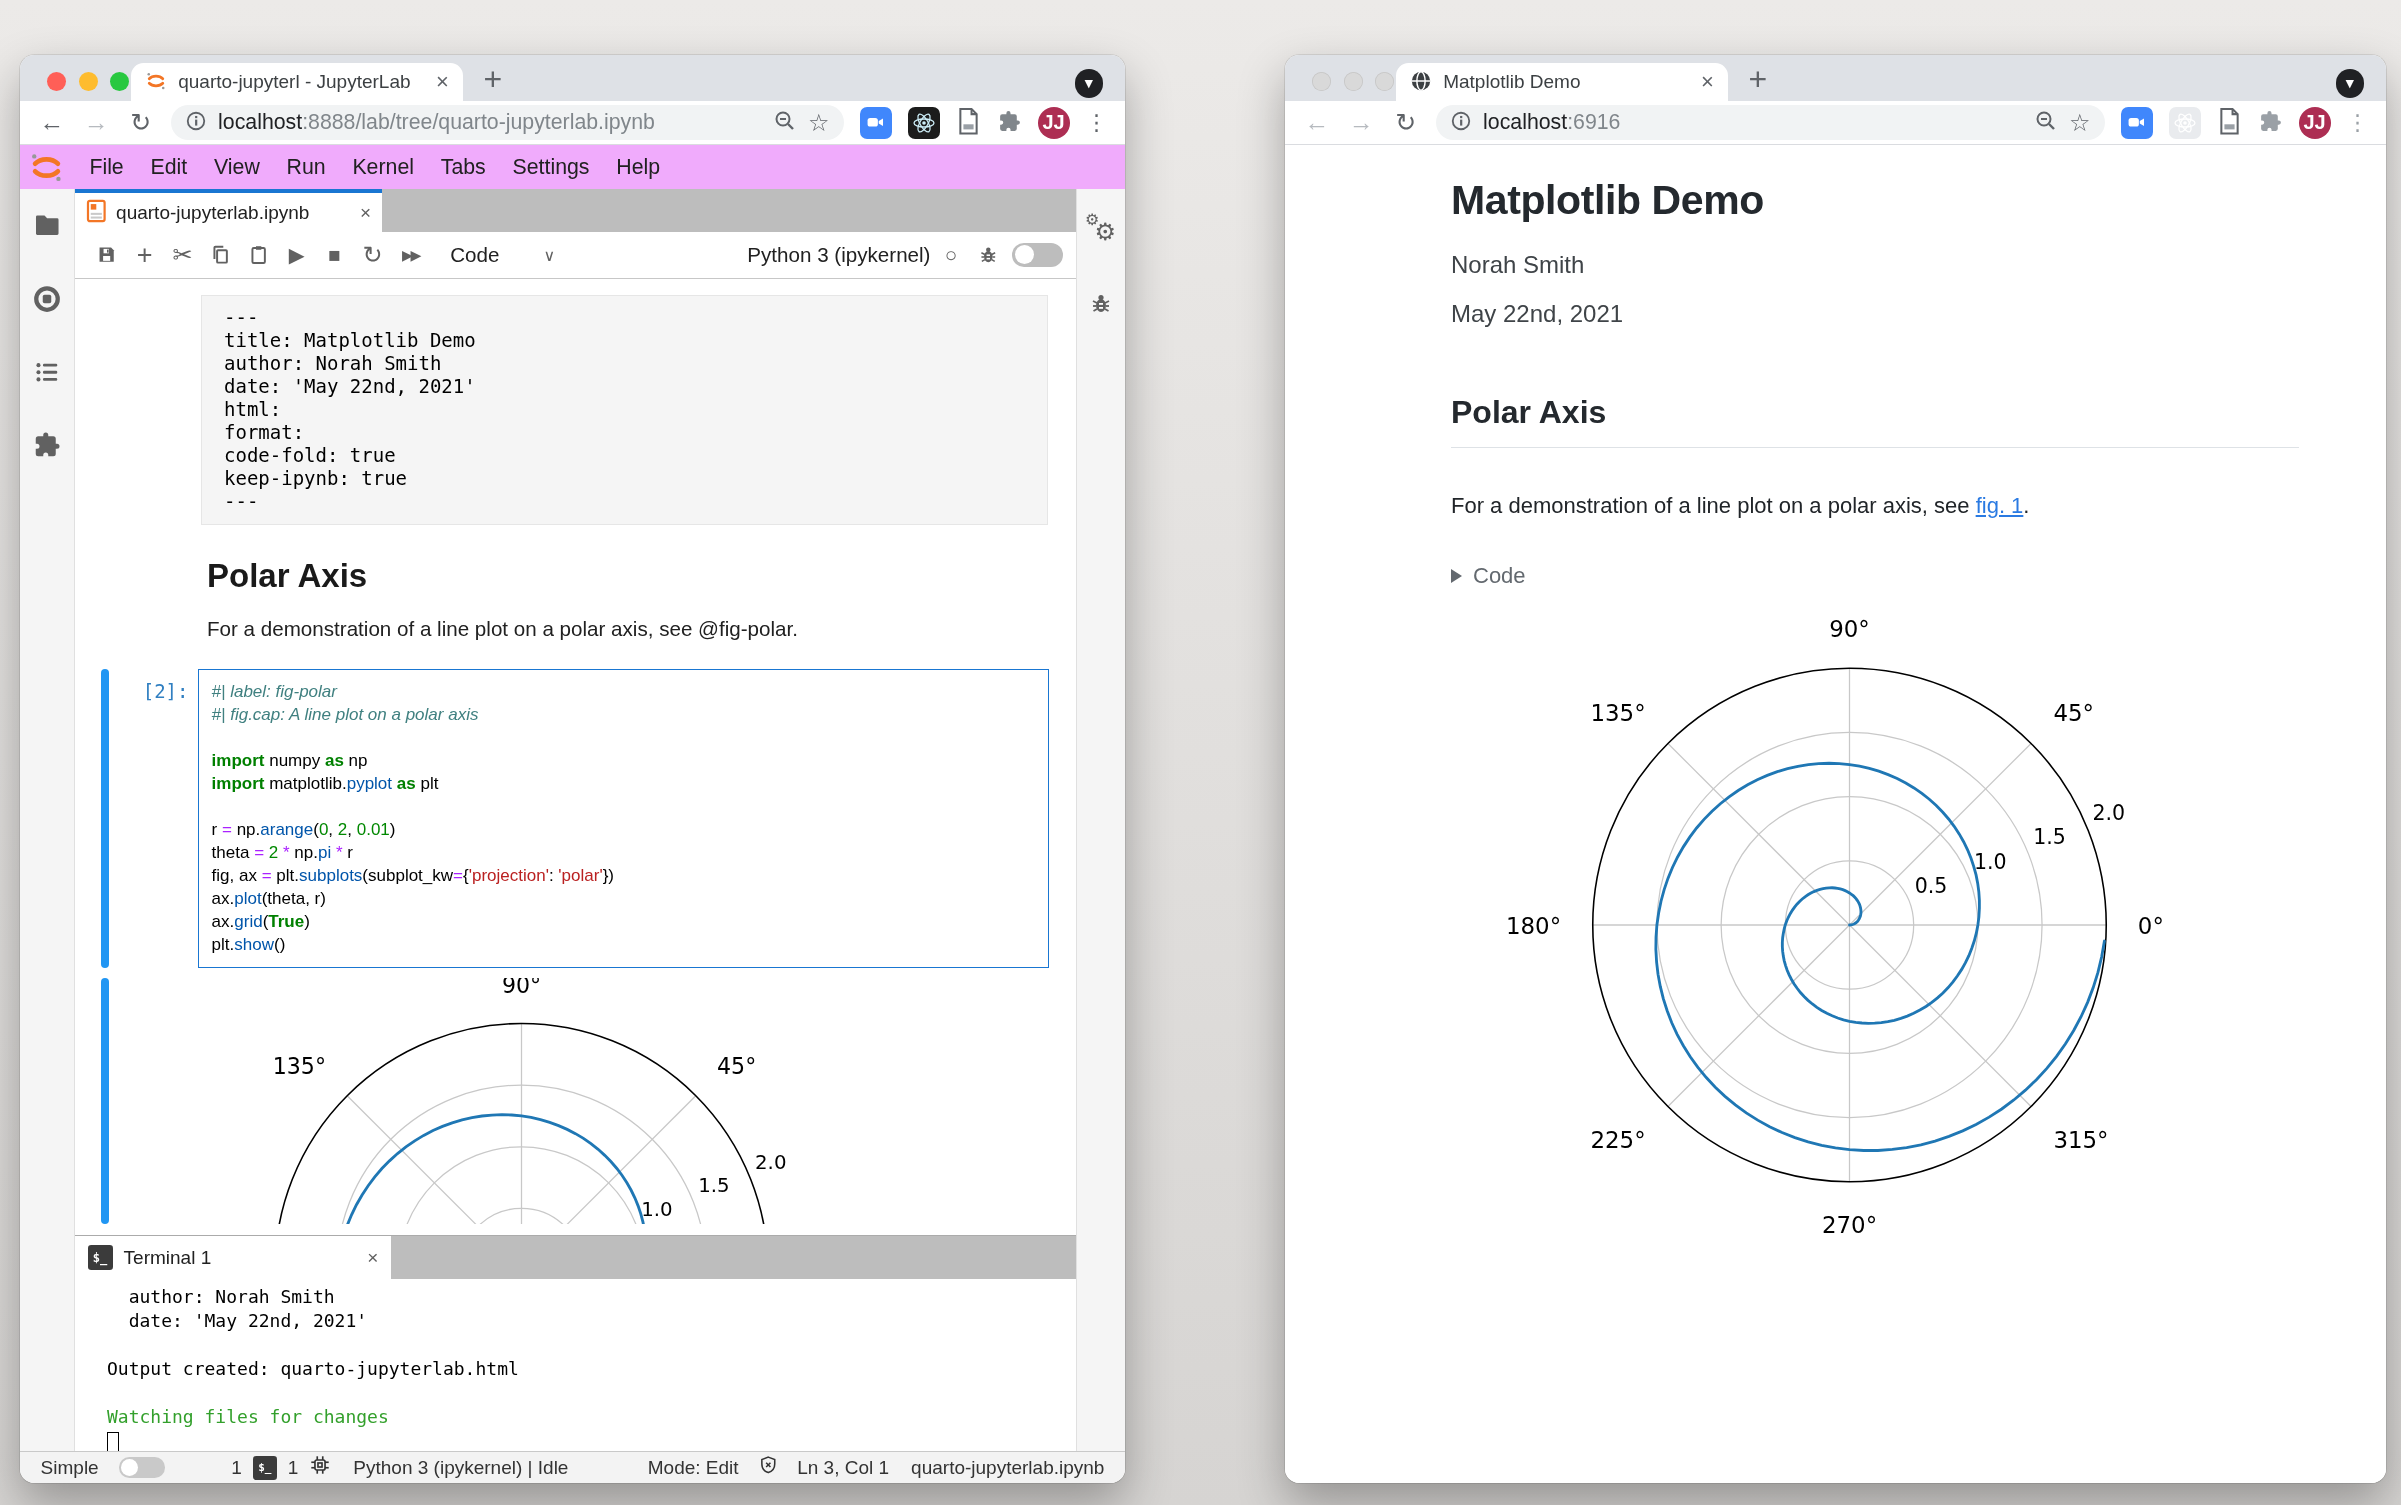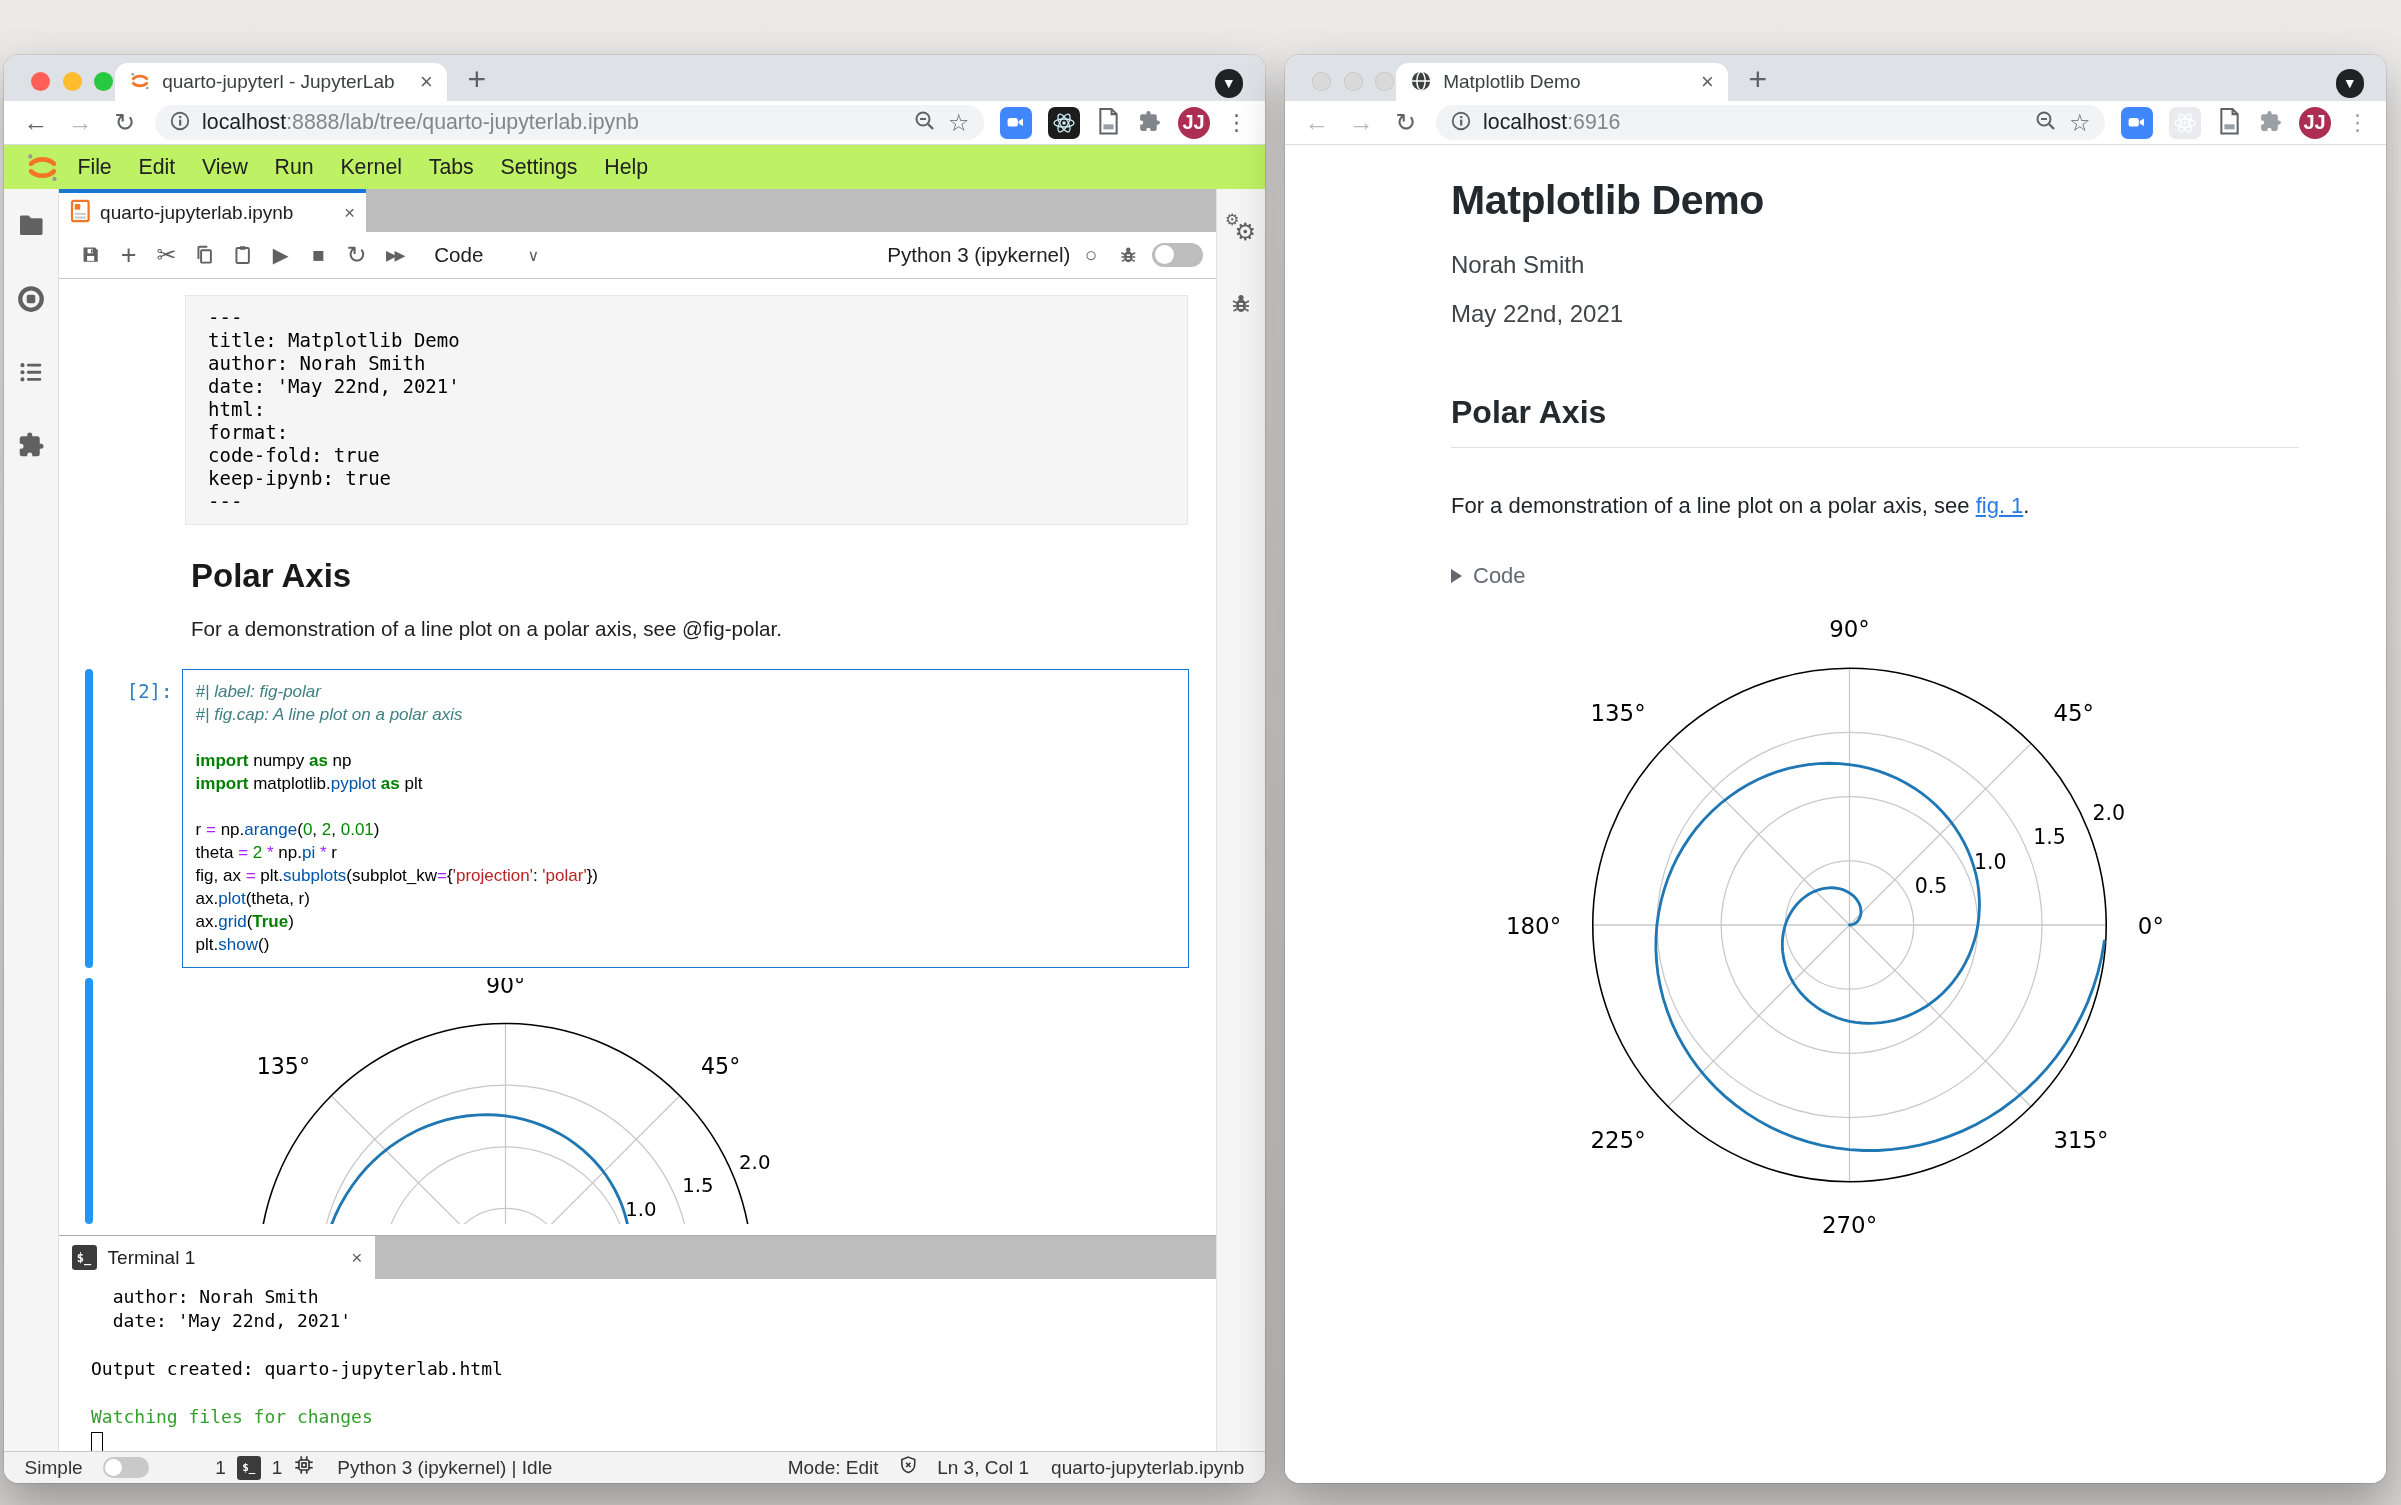--- a/index.html
+++ b/index.html
@@ -7,21 +7,21 @@
   body {
     font-family:"Liberation Sans", sans-serif;
     background:linear-gradient(#eceae8, #d6d4d2);
     position:relative; overflow:hidden;
   }
   .window {
     position:absolute; border-radius:14.2px;
     box-shadow:0 20.6px 47px rgba(0,0,0,.30), 0 0 0 0.8px rgba(0,0,0,.12);
     display:flex; flex-direction:column; overflow:hidden; background:#fff;
   }
-  #win-left  { left:4px;  top:55px; width:1261px; height:1428px; }
+  #win-left  { left:20px;  top:55px; width:1105px; height:1428px; }
   #win-right { left:1285px; top:55px; width:1101px; height:1428px; }
 
   
   .tabstrip { height:46px; background:#dee1e6; display:flex; align-items:flex-end; position:relative; flex:none; }
   .traffic { position:absolute; left:27px; top:17.4px; display:flex; gap:12.6px; }
   .tl { width:19px; height:19px; border-radius:50%; }
   .tl.red   { background:#ff5f57; } .tl.yellow{ background:#febc2e; } .tl.green { background:#28c840; }
   .tl.inactive { background:#d9d9d9; box-shadow:inset 0 0 0 0.8px #c6c6c6; }
   .btab {
     margin-left:111px; height:38px; width:332px; background:#fff;
@@ -47,21 +47,21 @@
   .star { font-size:24px; color:#5f6368; }
   .extrow { display:flex; align-items:center; gap:16px; flex:none; }
   .extbox { width:32px; height:32px; border-radius:7.1px; display:flex; align-items:center; justify-content:center; }
   .ext-zoom { background:#4087fc; }
   .ext-react-dark { background:#1c1c1c; } .ext-react-light { background:#e9ebee; }
   .avatar { width:32px; height:32px; border-radius:50%; background:#ad2e53; color:#fff; font-size:20px; font-weight:bold; display:flex; align-items:center; justify-content:center; }
   .kebab { font-size:22px; color:#5f6368; letter-spacing:0; }
   .kebab.dim { color:#9aa0a6; }
 
   
-  .jl-menubar { height:44px; background:#bef264; display:flex; align-items:center; padding:0 16px; gap:0; flex:none; }
+  .jl-menubar { height:44px; background:#f0abfc; display:flex; align-items:center; padding:0 4px; gap:8px; flex:none; }
   .jl-logo { width:44px; display:flex; justify-content:center; }
   .menu-item { font-size:21.3px; color:#212121; padding:0 13.4px; }
   .jl-body { flex:1; display:flex; min-height:0; }
   .activitybar { width:55px; background:#f5f5f5; border-right:0.8px solid #e0e0e0; display:flex; flex-direction:column; align-items:center; padding-top:22px; gap:41px; flex:none; }
   .rightbar { width:49px; background:#f5f5f5; border-left:0.8px solid #e0e0e0; display:flex; flex-direction:column; align-items:center; padding-top:24px; gap:47px; flex:none; }
   .jl-main { flex:1; display:flex; flex-direction:column; min-width:0; background:#fff; }
   .docktabs { height:43px; background:#bdbdbd; display:flex; flex:none; }
   .dock-tab { width:307px; background:#fff; border-top:4px solid #1976d2; display:flex; align-items:center; gap:9.5px; padding:0 11px; }
   .dock-tab .t { font-size:19px; color:#212121; flex:1; white-space:nowrap; }
   .dock-tab .x, .term-tab .x { font-size:19px; color:#616161; }

